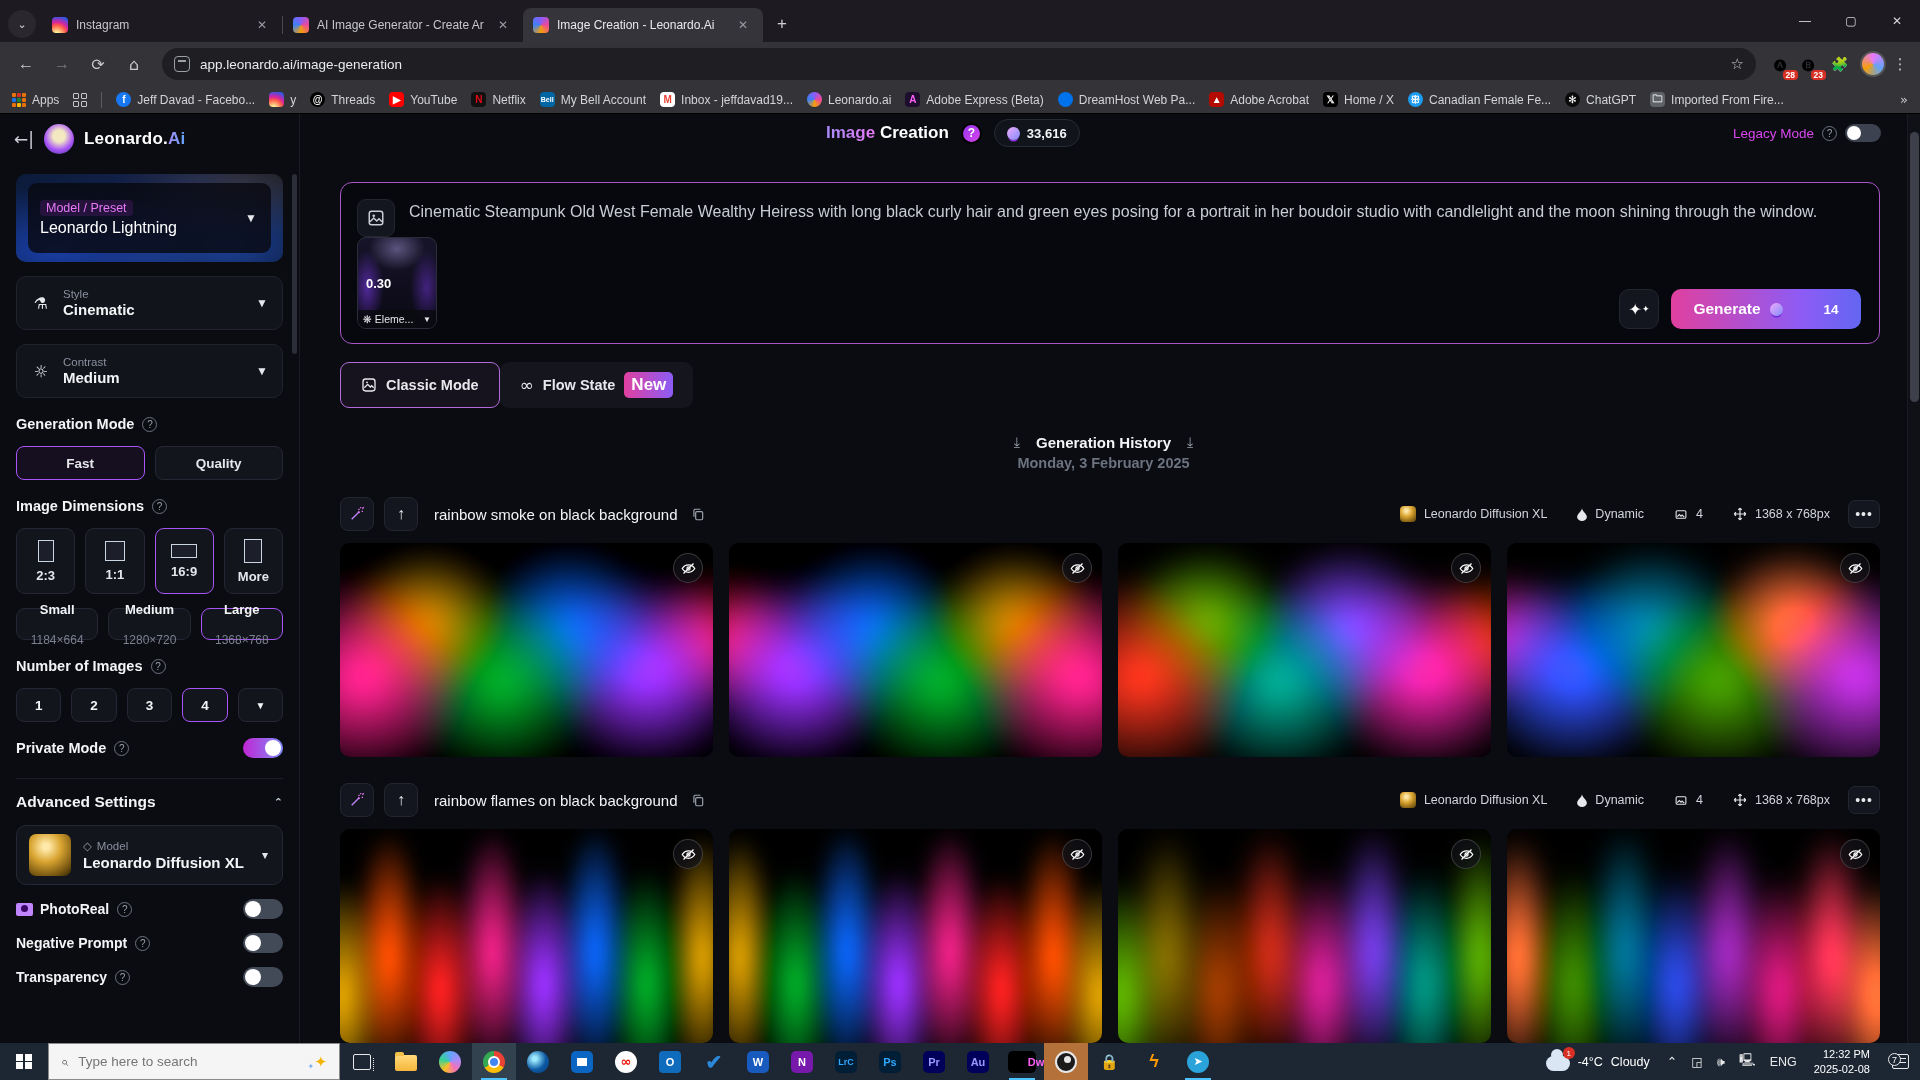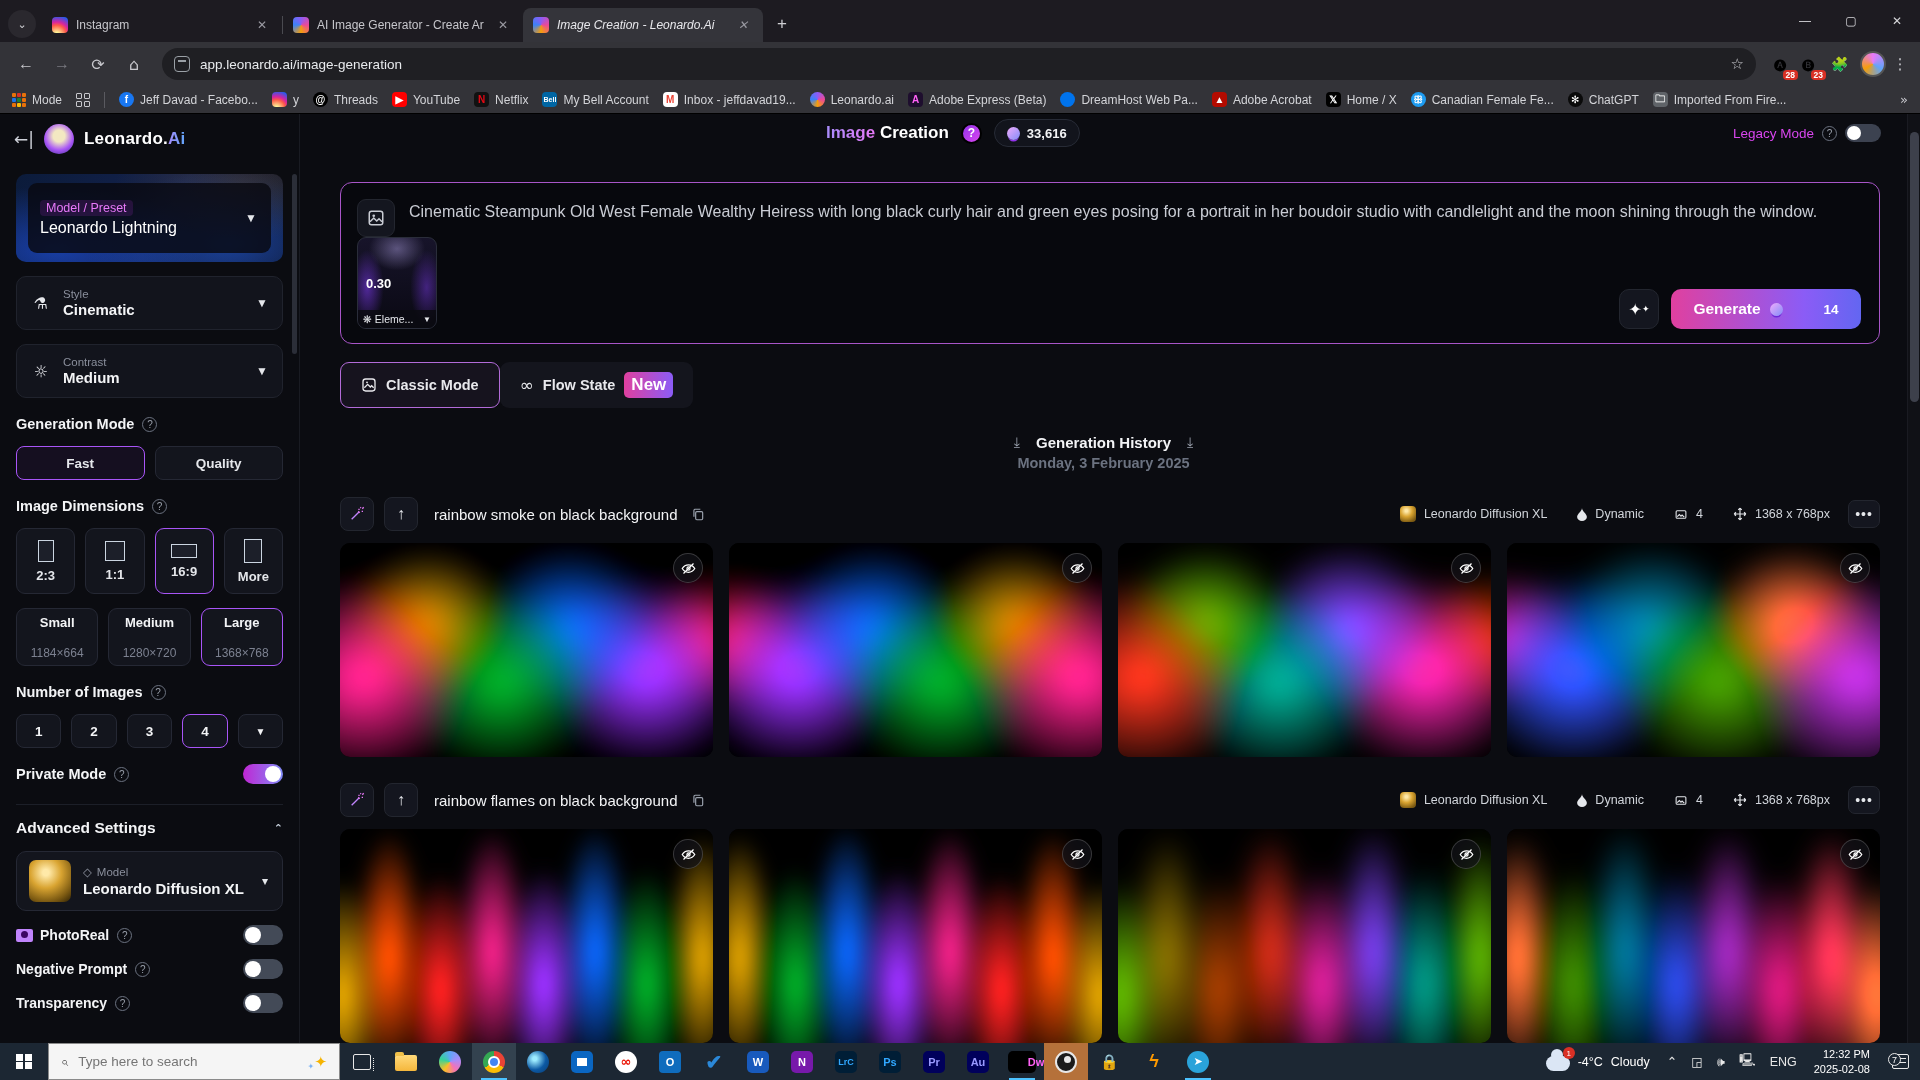--- a/index.html
+++ b/index.html
@@ -7,21 +7,21 @@
     font-family:"Liberation Sans",sans-serif;-webkit-font-smoothing:antialiased;}
   .glyph{font-family:"DejaVu Sans",sans-serif;}
 
   
   .tabstrip{height:42px;background:#1d1b21;display:flex;align-items:flex-end;color:#cfcfd3;}
   .tab{display:flex;align-items:center;gap:8px;height:34px;width:240px;padding:0 10px;border-radius:8px 8px 0 0;
     font-size:12px;color:#c6c6cb;position:relative;}
   .tab .fav{width:16px;height:16px;border-radius:4px;flex:0 0 16px;}
   .tab .t{white-space:nowrap;overflow:hidden;text-overflow:ellipsis;flex:1;}
   .tab .x{font-size:12px;color:#9a9aa2;padding:2px 5px;border-radius:50%;}
-  .tab.active{background:#34343a;color:#e8e8ec;font-style:italic;}
+  .tab.active{background:#34343a;color:#e8e8ec;}
   .tab-sep{width:1px;height:18px;background:#4a4a50;margin-bottom:8px;}
   .caret-btn{width:28px;height:28px;margin:0 6px 4px 8px;border-radius:50%;background:#2a282e;display:flex;align-items:center;justify-content:center;color:#cfcfd3;font-size:11px;}
   .newtab{width:26px;height:26px;margin:0 0 5px 6px;display:flex;align-items:center;justify-content:center;color:#cfcfd3;font-size:17px;}
   .winctl{margin-left:auto;display:flex;height:42px;}
   .winctl span{width:46px;display:flex;align-items:center;justify-content:center;color:#d6d6da;font-size:12px;}
 
   .toolbar{height:44px;background:#333338;display:flex;align-items:center;padding:0 10px;gap:4px;}
   .navico{width:32px;height:32px;border-radius:50%;display:flex;align-items:center;justify-content:center;color:#c7c7cc;font-size:16px;}
   .navico.dis{color:#7a7a80;}
   .urlpill{flex:1;height:32px;background:#1f1f23;border-radius:16px;display:flex;align-items:center;padding:0 12px;gap:10px;margin:0 8px;}
@@ -100,21 +100,21 @@
   .modebtn.sel{border:1.5px solid #a855f7;background:#150f20;}
 
   .ratios{display:flex;gap:10px;}
   .ratio{flex:1;height:66px;border-radius:9px;background:#13151d;border:1px solid #252834;display:flex;flex-direction:column;align-items:center;justify-content:center;gap:6px;color:#e5e7eb;}
   .ratio.sel{border:1.5px solid #a855f7;}
   .ratio .shape{border:1.5px solid #cbd5e1;background:#1c1f29;}
   .sh-23{width:16px;height:22px;}.sh-11{width:20px;height:20px;}.sh-169{width:26px;height:14px;}
   .sh-more{width:18px;height:24px;border-style:dashed;}
   .ratio .rl{font-size:13px;font-weight:bold;}
   .sizes{display:flex;gap:10px;}
-  .size{flex:1;height:58px;border-radius:9px;background:#13151d;border:1px solid #252834;display:flex;flex-direction:column;align-items:center;justify-content:center;color:#f3f4f6;}
+  .size{flex:1;height:32px;border-radius:9px;background:#13151d;border:1px solid #252834;display:flex;flex-direction:column;align-items:center;justify-content:center;color:#f3f4f6;}
   .size.sel{border:1.5px solid #a855f7;}
   .size .nm{font-size:13px;font-weight:bold;}
   .size .dm{font-size:12px;color:#7c8190;margin-top:16px;}
 
   .numrow{display:flex;gap:10px;}
   .numbtn{flex:1;height:34px;border-radius:8px;background:#13151d;border:1px solid #252834;color:#f3f4f6;font-size:13.5px;font-weight:bold;display:flex;align-items:center;justify-content:center;}
   .numbtn.sel{border:1.5px solid #a855f7;}
   .numbtn.caretb{font-size:10px;}
 
   .togglerow{display:flex;align-items:center;gap:8px;margin-top:2px;}
@@ -324,21 +324,21 @@
         <i></i>
         <i></i>
         <i></i>
         <i></i>
         <i></i>
         <i></i>
         <i></i>
         <i></i>
         <i></i>
       </span>
-    <em style="font-style:normal">Mode</em>
+    <em style="font-style:normal">Apps</em>
   </span>
   <span class="sq4">
       <i></i>
       <i></i>
       <i></i>
       <i></i>
     </span>
   <span class="bsep"></span>
   <span class="bm">
       <span class="bi b-fb">f</span>

